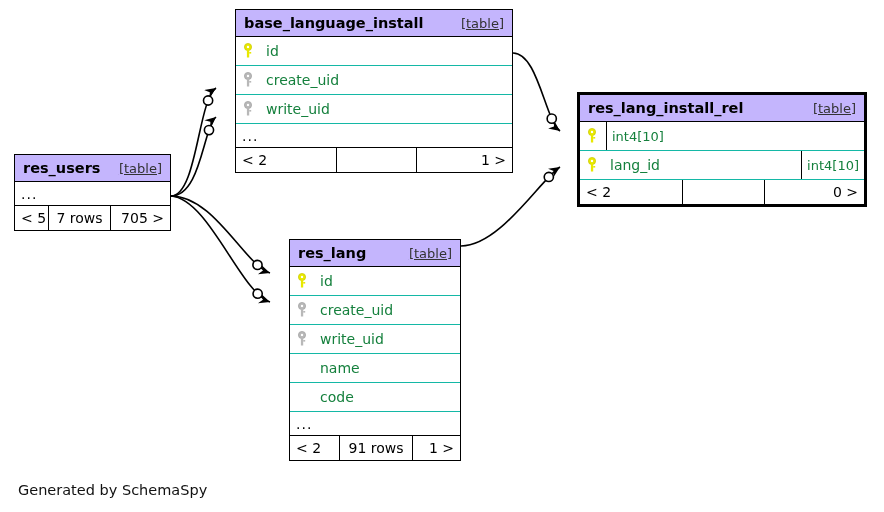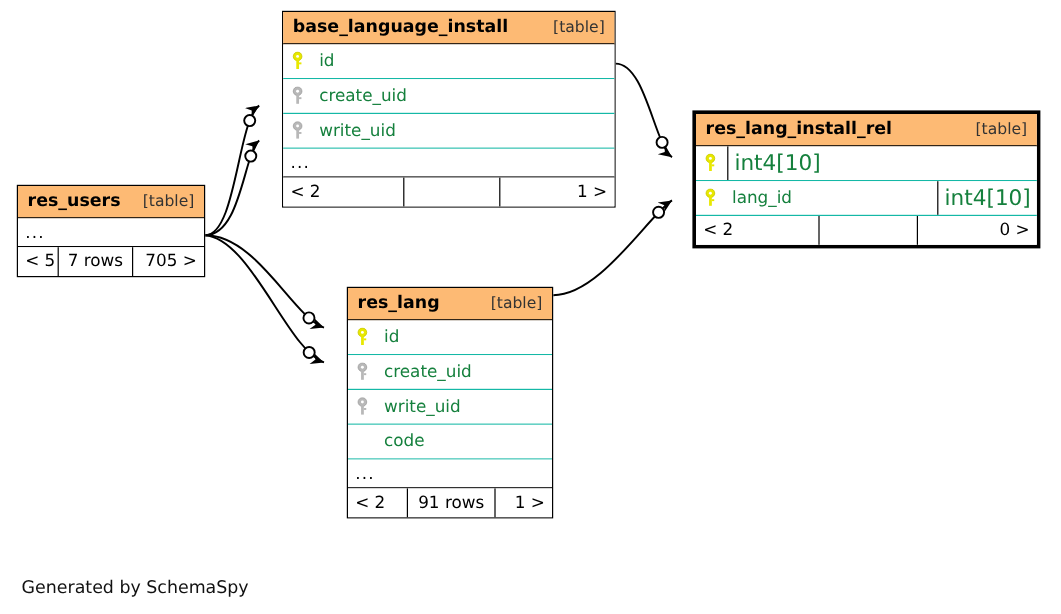--- a/index.html
+++ b/index.html
@@ -34,39 +34,40 @@
     background: #ffffff;
     border: 1px solid #000000;
     border-collapse: collapse;
   }
   .table-box.bold {
     border: 3px solid #000000;
   }
 
   .tbl-header {
     box-sizing: border-box;
-    background: #fdba74;
+    background: #c4b5fd;
     border-bottom: 1px solid #000000;
     display: flex;
     align-items: center;
     justify-content: space-between;
     padding: 0 8px;
     height: 27px;
   }
   .tbl-name {
     font-weight: bold;
     font-size: 14.5px;
     color: #000;
     white-space: nowrap;
   }
   .tbl-tag {
     font-size: 13px;
     color: #333;
     white-space: nowrap;
     padding-left: 10px;
+    text-decoration: underline;
   }
 
   .row {
     box-sizing: border-box;
     display: flex;
     align-items: center;
     border-bottom: 1px solid #14b8a6;
     height: 29px;
     font-size: 14px;
     color: #15803d;
@@ -85,21 +86,21 @@
   .col-name {
     flex: 1;
     padding-left: 4px;
     white-space: nowrap;
     overflow: hidden;
   }
   .col-type {
     box-sizing: border-box;
     border-left: 1px solid #000;
     padding: 0 5px;
-    font-size: 18px;
+    font-size: 13px;
     white-space: nowrap;
     align-self: stretch;
     display: flex;
     align-items: center;
   }
 
   .ellipsis-row {
     box-sizing: border-box;
     display: flex;
     align-items: center;
@@ -308,20 +309,24 @@
         <svg class="key-icon" width="13" height="16" viewBox="0 0 13 16" xmlns="http://www.w3.org/2000/svg">
           <circle cx="5" cy="4" r="3.6" fill="#b8b8b8" stroke="#a0a0a0" stroke-width="0.7"></circle>
           <circle cx="5" cy="4" r="1.2" fill="#ffffff"></circle>
           <rect x="3.9" y="5.5" width="2.3" height="9" fill="#b8b8b8"></rect>
           <rect x="6.2" y="9" width="2" height="1.6" fill="#b8b8b8"></rect>
         </svg>
       </span>
       <span class="col-name">write_uid</span>
     </div>
 
+    <div class="row">
+      <span class="key-cell empty"></span>
+      <span class="col-name">name</span>
+    </div>
 
     <div class="row">
       <span class="key-cell empty"></span>
       <span class="col-name">code</span>
     </div>
 
 
     <div class="ellipsis-row">...</div>
     <div class="footer-row">
       <div class="footer-cell fc-left" style="width:49px">&lt; 2</div>

